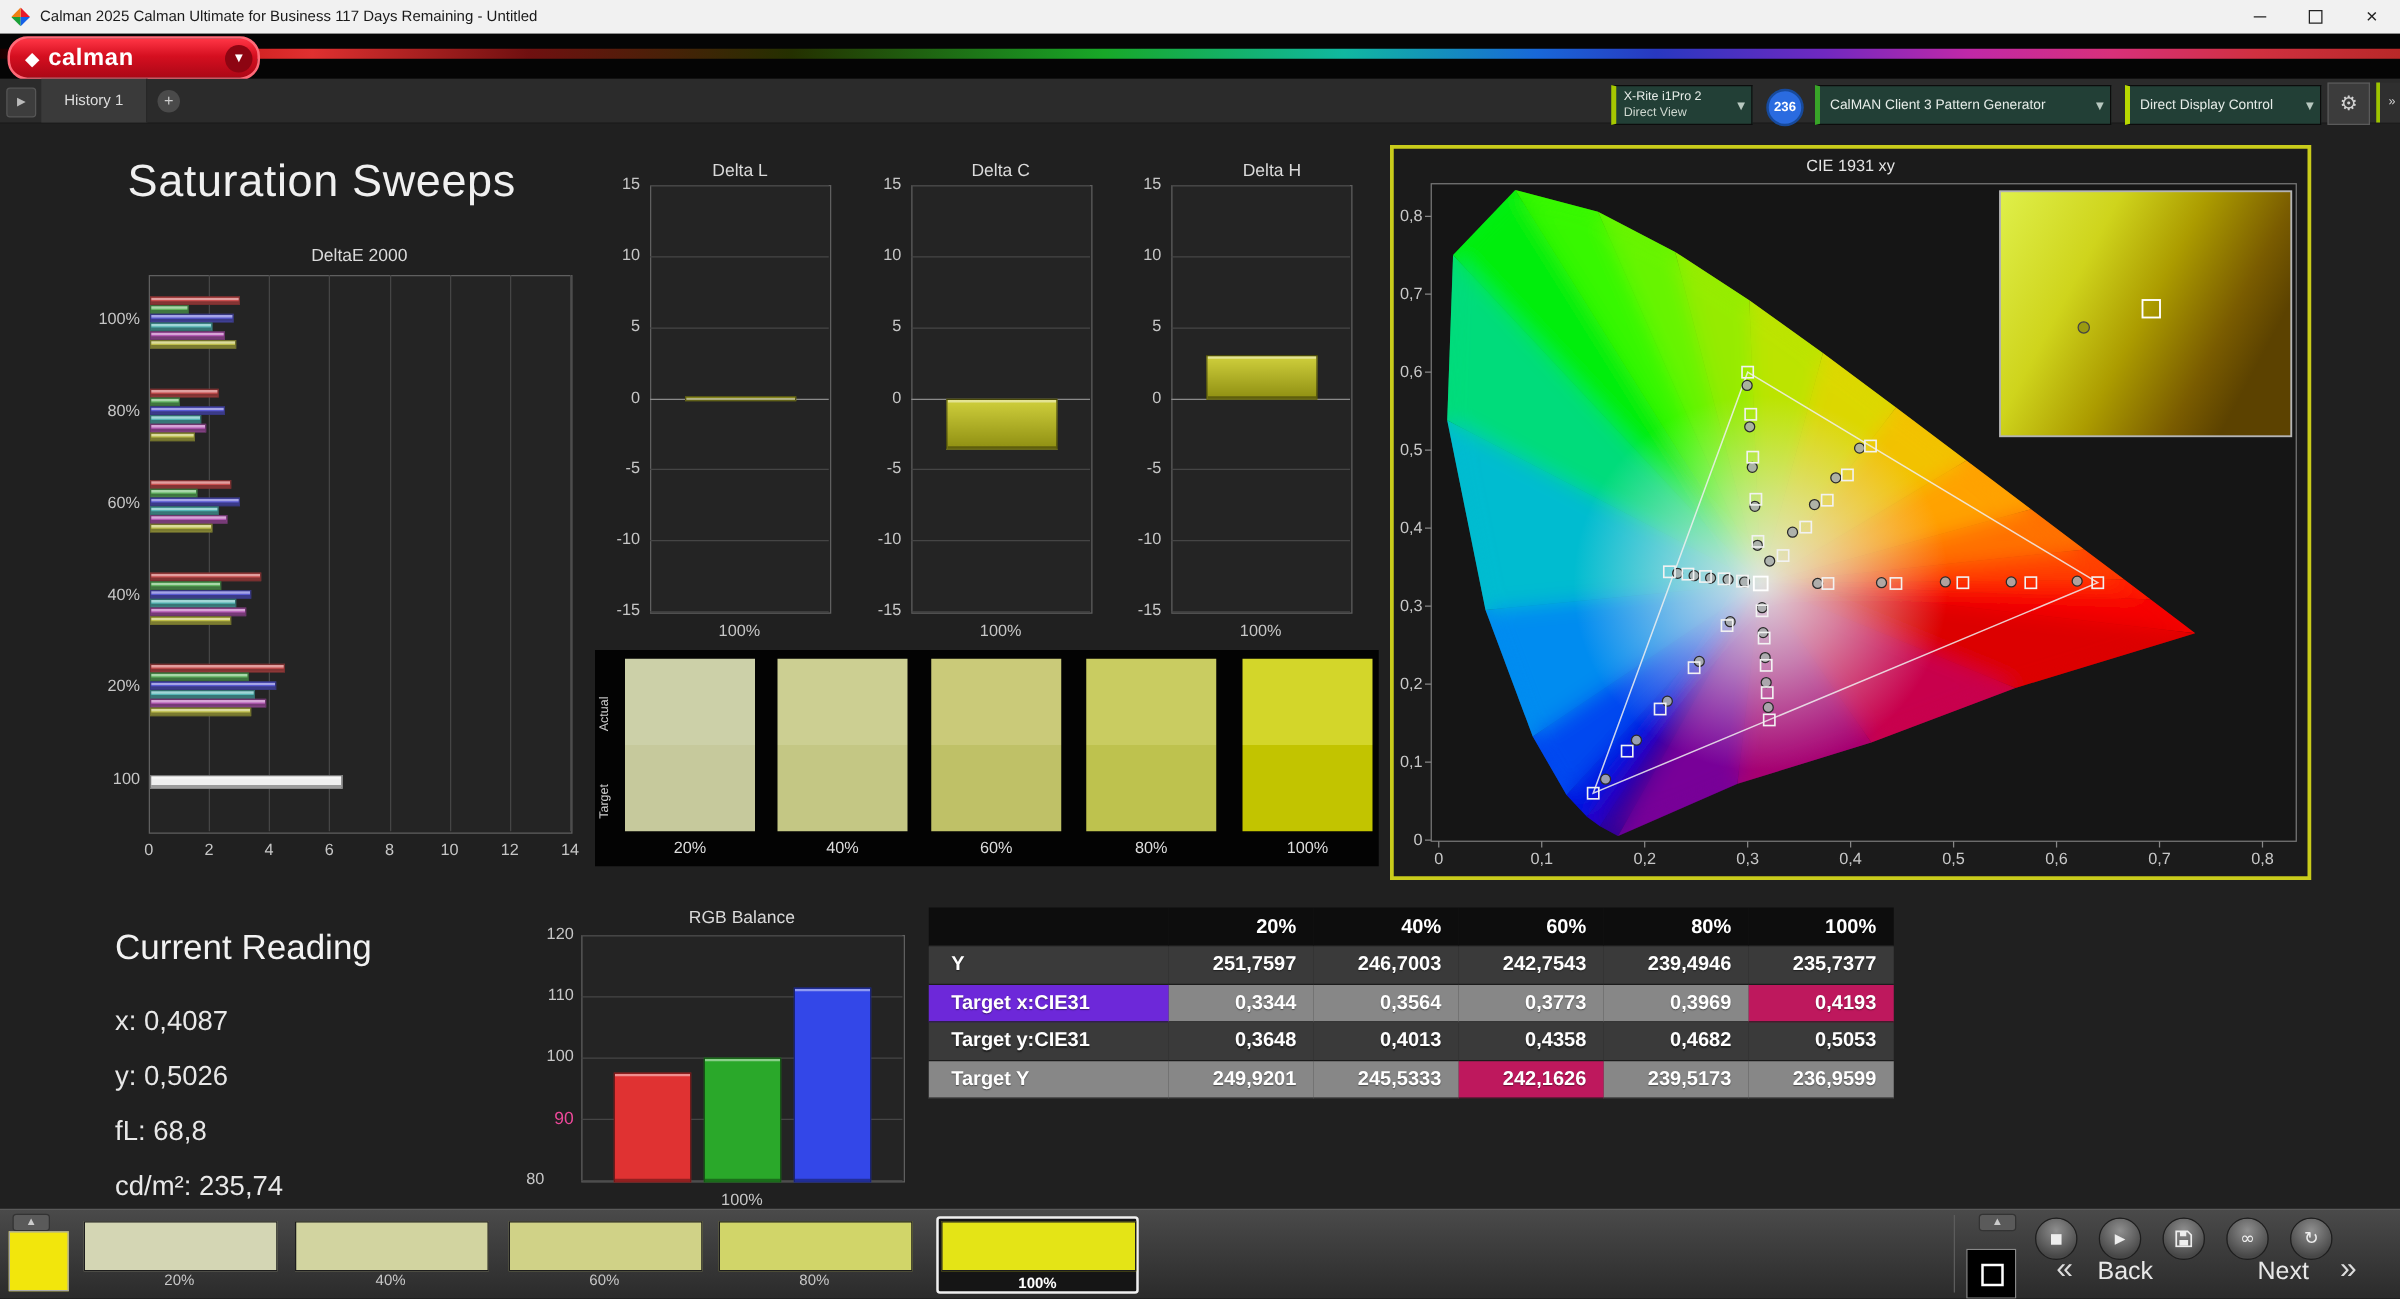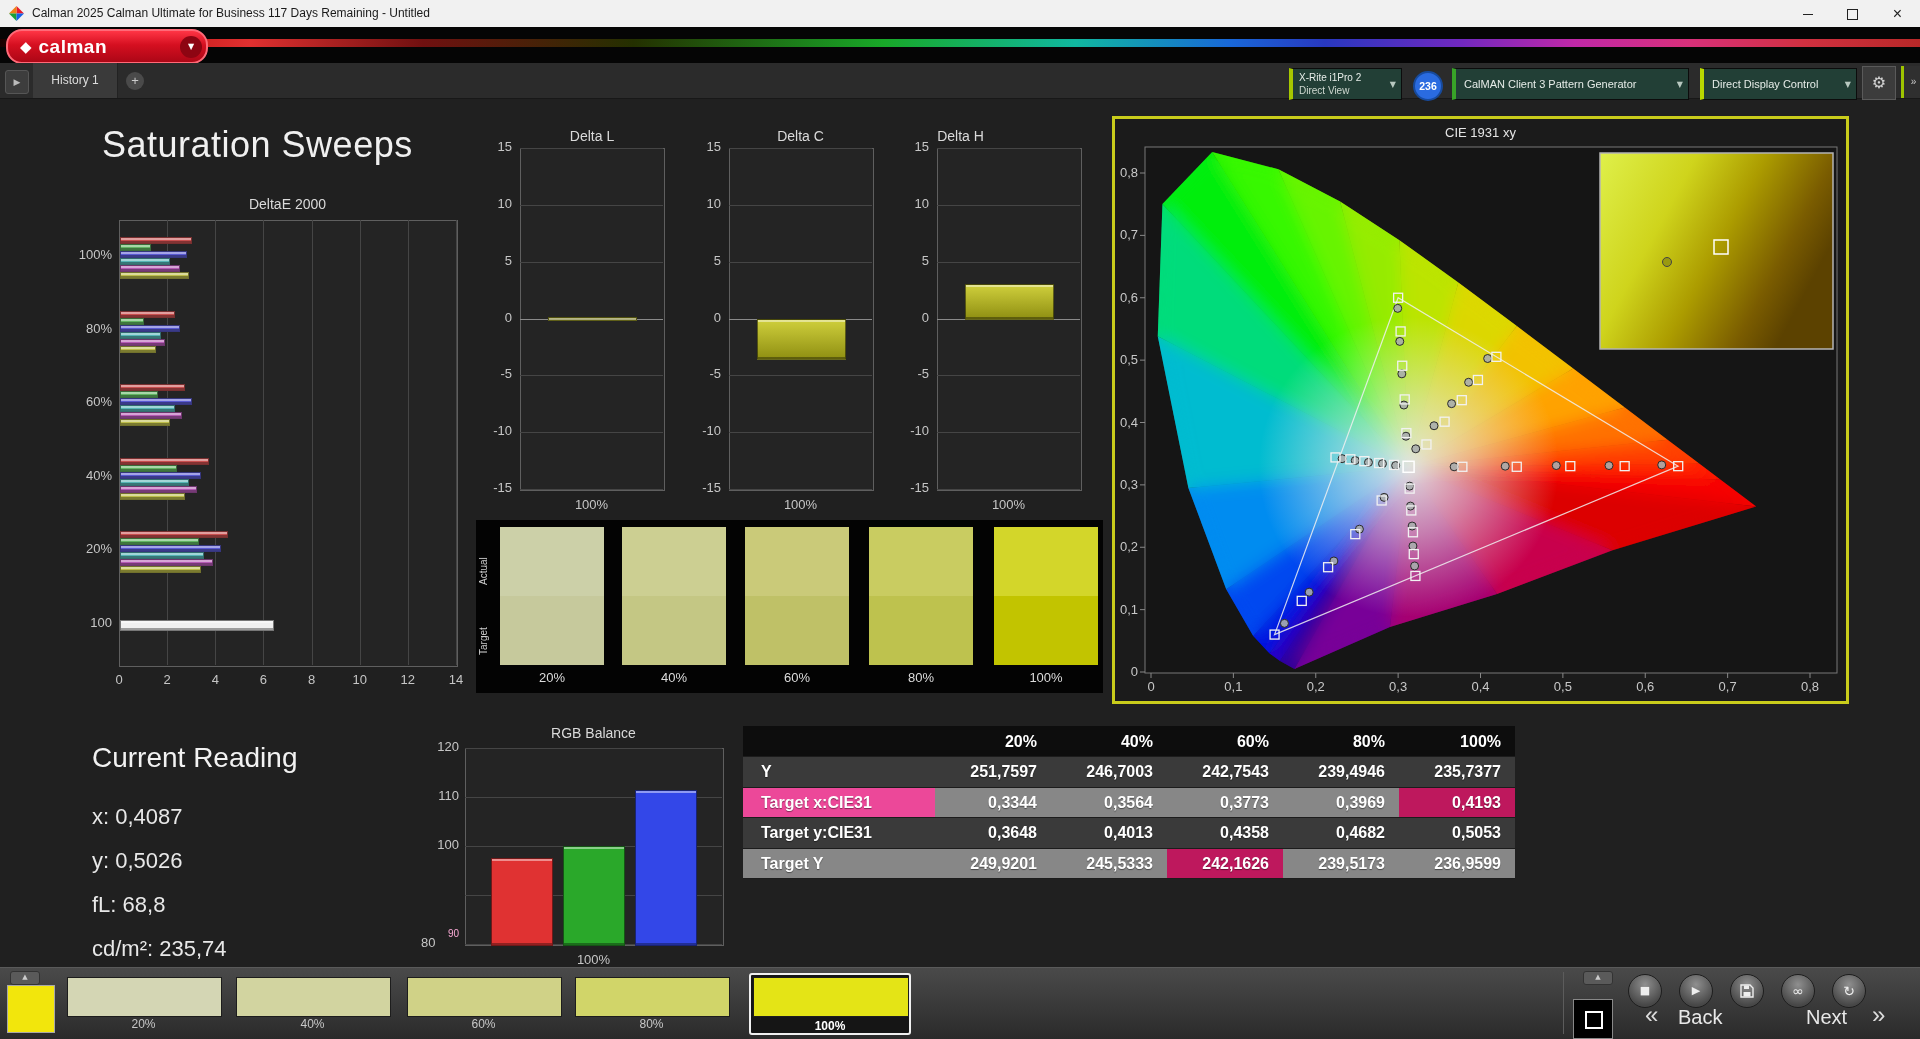--- a/index.html
+++ b/index.html
@@ -121,21 +121,21 @@
     <span class="marrow">▼</span>
   </div>
   <div id="gearbtn"><span>⚙</span></div>
   <div id="edgepanel"><span>»</span></div>
 
   <div id="page-title">Saturation Sweeps</div>
 
   <div class="chart-title" style="left:119px;top:196px;width:337px;">DeltaE 2000</div>
   <div class="chart-title" style="left:520px;top:128px;width:144px;">Delta L</div>
   <div class="chart-title" style="left:729px;top:128px;width:143px;">Delta C</div>
-  <div class="chart-title" style="left:889px;top:128px;width:143px;">Delta H</div>
+  <div class="chart-title" style="left:946px;top:128px;width:143px;">Delta H</div>
   <div class="chart-title" style="left:465px;top:725px;width:257px;">RGB Balance</div>
 
   <div id="g_deltae" class="abs">
       <div style="position: absolute; left: 119px; top: 220px; width: 337px; height: 445px; border: 1px solid rgb(95, 95, 95); background: rgba(255, 255, 255, 0.02);"></div>
       <div style="position: absolute; left: 99px; top: 672px; width: 40px; text-align: center; font-size: 13px; color: rgb(198, 198, 198);">0</div>
       <div style="position: absolute; left: 167.143px; top: 220px; width: 1px; height: 445px; background: rgb(69, 69, 69);"></div>
       <div style="position: absolute; left: 147.143px; top: 672px; width: 40px; text-align: center; font-size: 13px; color: rgb(198, 198, 198);">2</div>
       <div style="position: absolute; left: 215.286px; top: 220px; width: 1px; height: 445px; background: rgb(69, 69, 69);"></div>
       <div style="position: absolute; left: 195.286px; top: 672px; width: 40px; text-align: center; font-size: 13px; color: rgb(198, 198, 198);">4</div>
       <div style="position: absolute; left: 263.429px; top: 220px; width: 1px; height: 445px; background: rgb(69, 69, 69);"></div>
@@ -245,21 +245,21 @@
     </div>
   <div id="g_rgb" class="abs">
       <div style="position: absolute; left: 465px; top: 748px; width: 257px; height: 196px; border: 1px solid rgb(95, 95, 95); background: rgba(255, 255, 255, 0.02);"></div>
       <div style="position: absolute; left: 465px; top: 748px; width: 257px; height: 1px; background: rgb(69, 69, 69);"></div>
       <div style="position: absolute; left: 421px; top: 739px; width: 38px; text-align: right; font-size: 13px; color: rgb(198, 198, 198);">120</div>
       <div style="position: absolute; left: 465px; top: 797px; width: 257px; height: 1px; background: rgb(69, 69, 69);"></div>
       <div style="position: absolute; left: 421px; top: 788px; width: 38px; text-align: right; font-size: 13px; color: rgb(198, 198, 198);">110</div>
       <div style="position: absolute; left: 465px; top: 846px; width: 257px; height: 1px; background: rgb(69, 69, 69);"></div>
       <div style="position: absolute; left: 421px; top: 837px; width: 38px; text-align: right; font-size: 13px; color: rgb(198, 198, 198);">100</div>
       <div style="position: absolute; left: 465px; top: 895px; width: 257px; height: 1px; background: rgb(69, 69, 69);"></div>
-      <div style="position: absolute; left: 421px; top: 928px; width: 38px; text-align: right; font-size: 10px; color: #f9a8d4;">90</div>
+      <div style="position: absolute; left: 421px; top: 886px; width: 38px; text-align: right; font-size: 14px; color: #ec4899;">90</div>
       <div style="position: absolute; left: 465px; top: 944px; width: 257px; height: 1px; background: rgb(69, 69, 69);"></div>
       <div style="position: absolute; left: 421px; top: 935px; width: 38px; text-align: left; font-size: 13px; color: rgb(198, 198, 198);">80</div>
       <div class="bar3d" style="position: absolute; left: 491px; top: 858.25px; width: 60px; height: 85.75px; background: rgb(224, 50, 50); border: 1px solid rgba(0, 0, 0, 0.5);"></div>
       <div class="bar3d" style="position: absolute; left: 563px; top: 846px; width: 60px; height: 98px; background: rgb(42, 168, 42); border: 1px solid rgba(0, 0, 0, 0.5);"></div>
       <div class="bar3d" style="position: absolute; left: 635px; top: 789.65px; width: 60px; height: 154.35px; background: rgb(51, 71, 232); border: 1px solid rgba(0, 0, 0, 0.5);"></div>
       <div style="position: absolute; left: 465px; top: 952px; width: 257px; text-align: center; font-size: 13px; color: rgb(198, 198, 198);">100%</div>
     </div>
 
   <div id="swatch-strip">
     <div class="rotlab" style="top:10px;height:82px;">Actual</div>
@@ -492,21 +492,21 @@
       </div>
       <div class="trow" style="height: 30.5px;">
         <div class="tcell tlabel" style="width: 192px; background: rgb(58, 58, 58); line-height: 30.5px;">Y</div>
         <div class="tcell" style="width: 116px; background: rgb(58, 58, 58); line-height: 30.5px;">251,7597</div>
         <div class="tcell" style="width: 116px; background: rgb(58, 58, 58); line-height: 30.5px;">246,7003</div>
         <div class="tcell" style="width: 116px; background: rgb(58, 58, 58); line-height: 30.5px;">242,7543</div>
         <div class="tcell" style="width: 116px; background: rgb(58, 58, 58); line-height: 30.5px;">239,4946</div>
         <div class="tcell" style="width: 116px; background: rgb(58, 58, 58); line-height: 30.5px;">235,7377</div>
       </div>
       <div class="trow" style="height: 30.5px;">
-        <div class="tcell tlabel" style="width: 192px; background: #ec4899; line-height: 30.5px;">Target x:CIE31</div>
+        <div class="tcell tlabel" style="width: 192px; background: #6d28d9; line-height: 30.5px;">Target x:CIE31</div>
         <div class="tcell" style="width: 116px; background: rgb(135, 135, 135); line-height: 30.5px;">0,3344</div>
         <div class="tcell" style="width: 116px; background: rgb(135, 135, 135); line-height: 30.5px;">0,3564</div>
         <div class="tcell" style="width: 116px; background: rgb(135, 135, 135); line-height: 30.5px;">0,3773</div>
         <div class="tcell" style="width: 116px; background: rgb(135, 135, 135); line-height: 30.5px;">0,3969</div>
         <div class="tcell" style="width: 116px; background: #be185d; line-height: 30.5px;">0,4193</div>
       </div>
       <div class="trow" style="height: 30.5px;">
         <div class="tcell tlabel" style="width: 192px; background: rgb(58, 58, 58); line-height: 30.5px;">Target y:CIE31</div>
         <div class="tcell" style="width: 116px; background: rgb(58, 58, 58); line-height: 30.5px;">0,3648</div>
         <div class="tcell" style="width: 116px; background: rgb(58, 58, 58); line-height: 30.5px;">0,4013</div>

